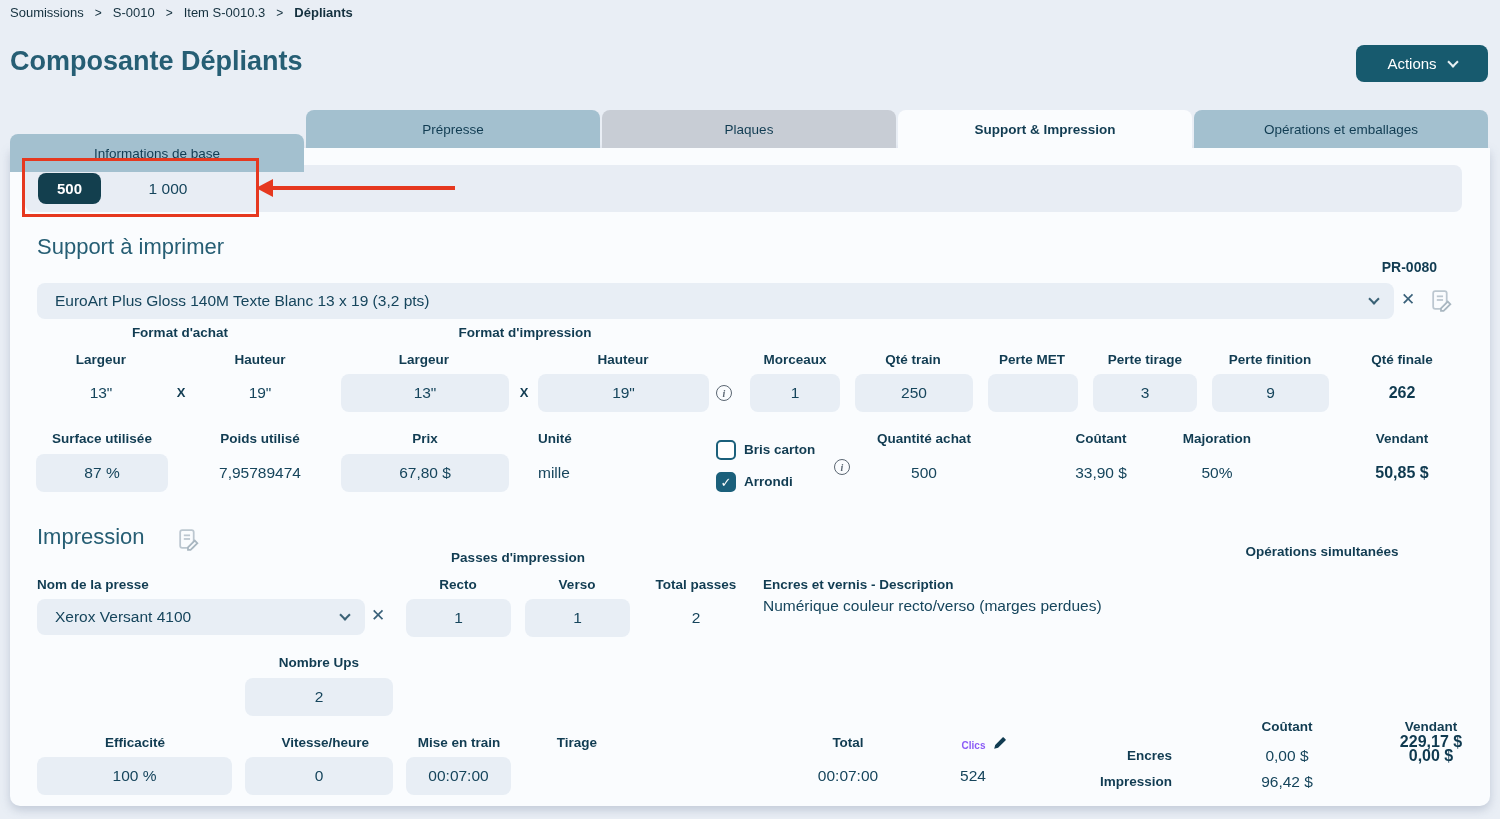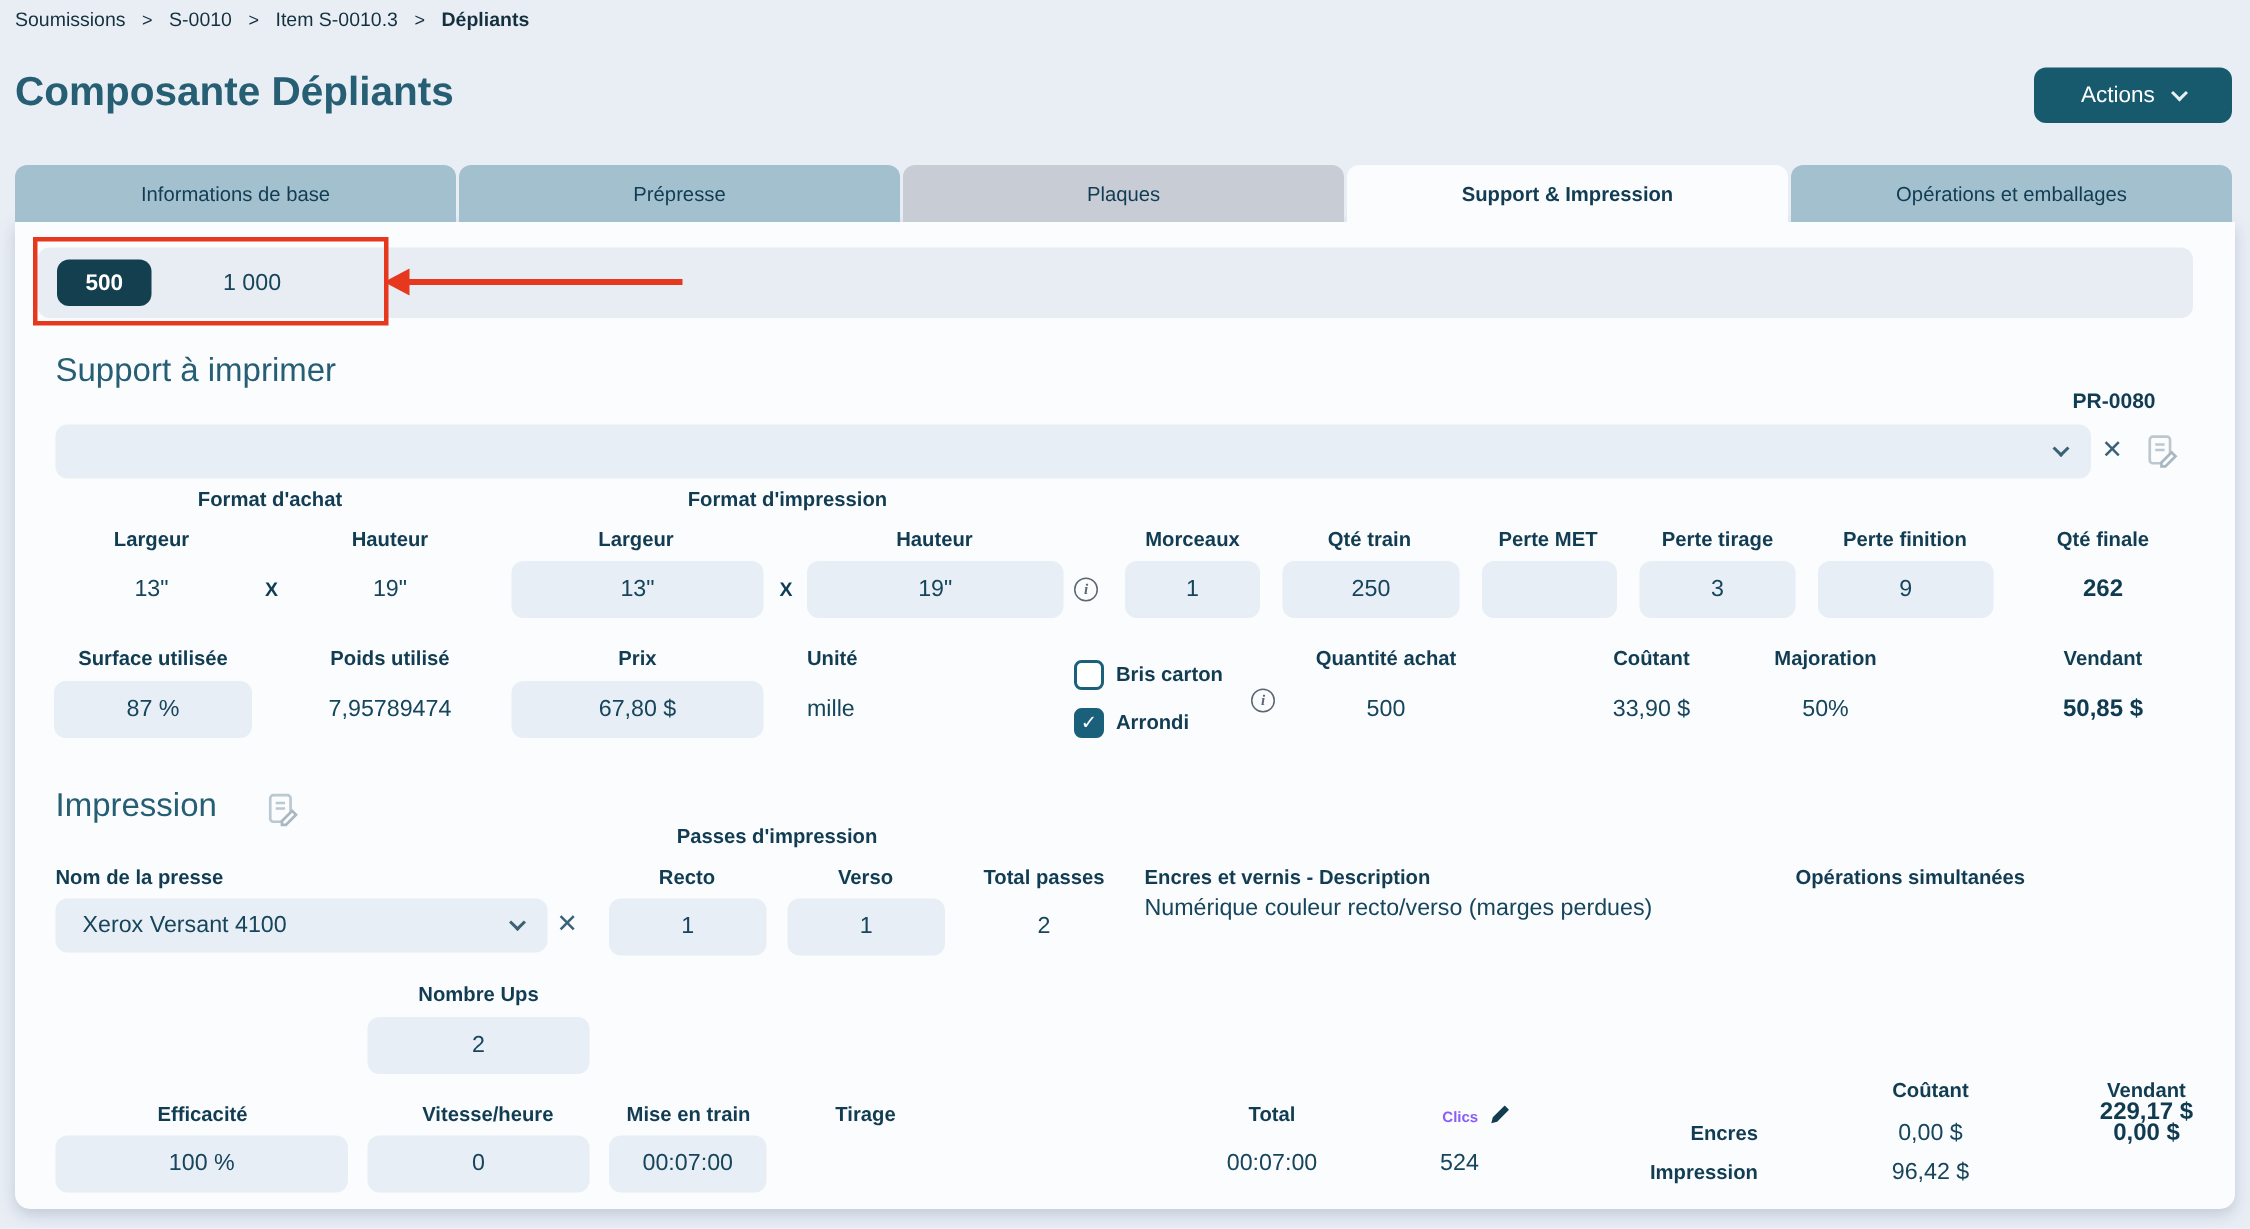--- a/index.html
+++ b/index.html
@@ -95,40 +95,41 @@
     <span class="sep">&gt;</span>
     <span class="crumb current">Dépliants</span>
   </div>
 
   <div class="page-title">Composante Dépliants</div>
   <button class="actions-btn">
     <span>Actions</span>
     <span class="chev white"></span>
   </button>
 
-  <div class="tab" style="left:10px;">Informations de base</div>
+  <div class="tab" style="left:10px;margin-top:24px;">Informations de base</div>
   <div class="tab" style="left:306px;">Prépresse</div>
   <div class="tab active" style="left:898px;">Support &amp; Impression</div>
   <div class="tab gray" style="left:602px;">Plaques</div>
   <div class="tab" style="left:1194px;">Opérations et emballages</div>
 
   <div class="panel"></div>
 
   <div class="qtybar"></div>
   <div class="qty-pill">500</div>
   <div class="qty-alt">1 000</div>
 
   <div class="ann-rect"></div>
   <div class="ann-line"></div>
   <div class="ann-head"></div>
 
   <div class="h2" style="left:37px; top:234px;">Support à imprimer</div>
   <div class="lbl right" style="left:1337px; top:259px; width:100px; font-size:14px;">PR-0080</div>
 
   <div class="dd" style="left:37px; top:283px; width:1357px;">
+    <span>EuroArt Plus Gloss 140M Texte Blanc 13 x 19 (3,2 pts)</span>
     <span class="chev"></span>
   </div>
   <span class="clear-x" style="left:1401px; top:291px;">✕</span>
   <span class="icon-btn" style="left:1429px; top:288px;">
     <svg width="25" height="25" viewBox="0 0 24 24" fill="none" stroke="#bcc7d0" stroke-width="1.7">
       <rect x="4" y="3" width="13" height="17" rx="2"></rect>
       <line x1="7.5" y1="8" x2="13.5" y2="8"></line>
       <line x1="7.5" y1="11.5" x2="13.5" y2="11.5"></line>
       <path d="M11.5 19.5l6.5-6.5 2.5 2.5-6.5 6.5h-2.5v-2.5z" fill="#fafcfe" stroke="#a9b7c1"></path>
     </svg>
@@ -197,21 +198,21 @@
     </svg>
   </span>
 
   <div class="lbl" style="left:418px; top:550px; width:200px;">Passes d'impression</div>
 
   <div class="lbl left" style="left:37px;  top:577px; width:220px;">Nom de la presse</div>
   <div class="lbl" style="left:408px; top:577px; width:100px;">Recto</div>
   <div class="lbl" style="left:527px; top:577px; width:100px;">Verso</div>
   <div class="lbl" style="left:641px; top:577px; width:110px;">Total passes</div>
   <div class="lbl left" style="left:763px; top:577px; width:320px;">Encres et vernis - Description</div>
-  <div class="lbl left" style="left:1197px; top:577px; width:250px;">Opérations simultanées</div>
+  <div class="lbl left" style="left:1197px; top:544px; width:250px;text-align:center;">Opérations simultanées</div>
 
   <div class="dd" style="left:37px; top:599px; width:328px;">
     <span>Xerox Versant 4100</span>
     <span class="chev"></span>
   </div>
   <span class="clear-x" style="left:371px; top:607px;">✕</span>
   <div class="box" style="left:406px; top:599px; width:105px;">1</div>
   <div class="box" style="left:525px; top:599px; width:105px;">1</div>
   <div class="plain" style="left:646px; top:608px; width:100px;">2</div>
   <div class="plain left" style="left:763px; top:596px; width:460px;">Numérique couleur recto/verso (marges perdues)</div>

